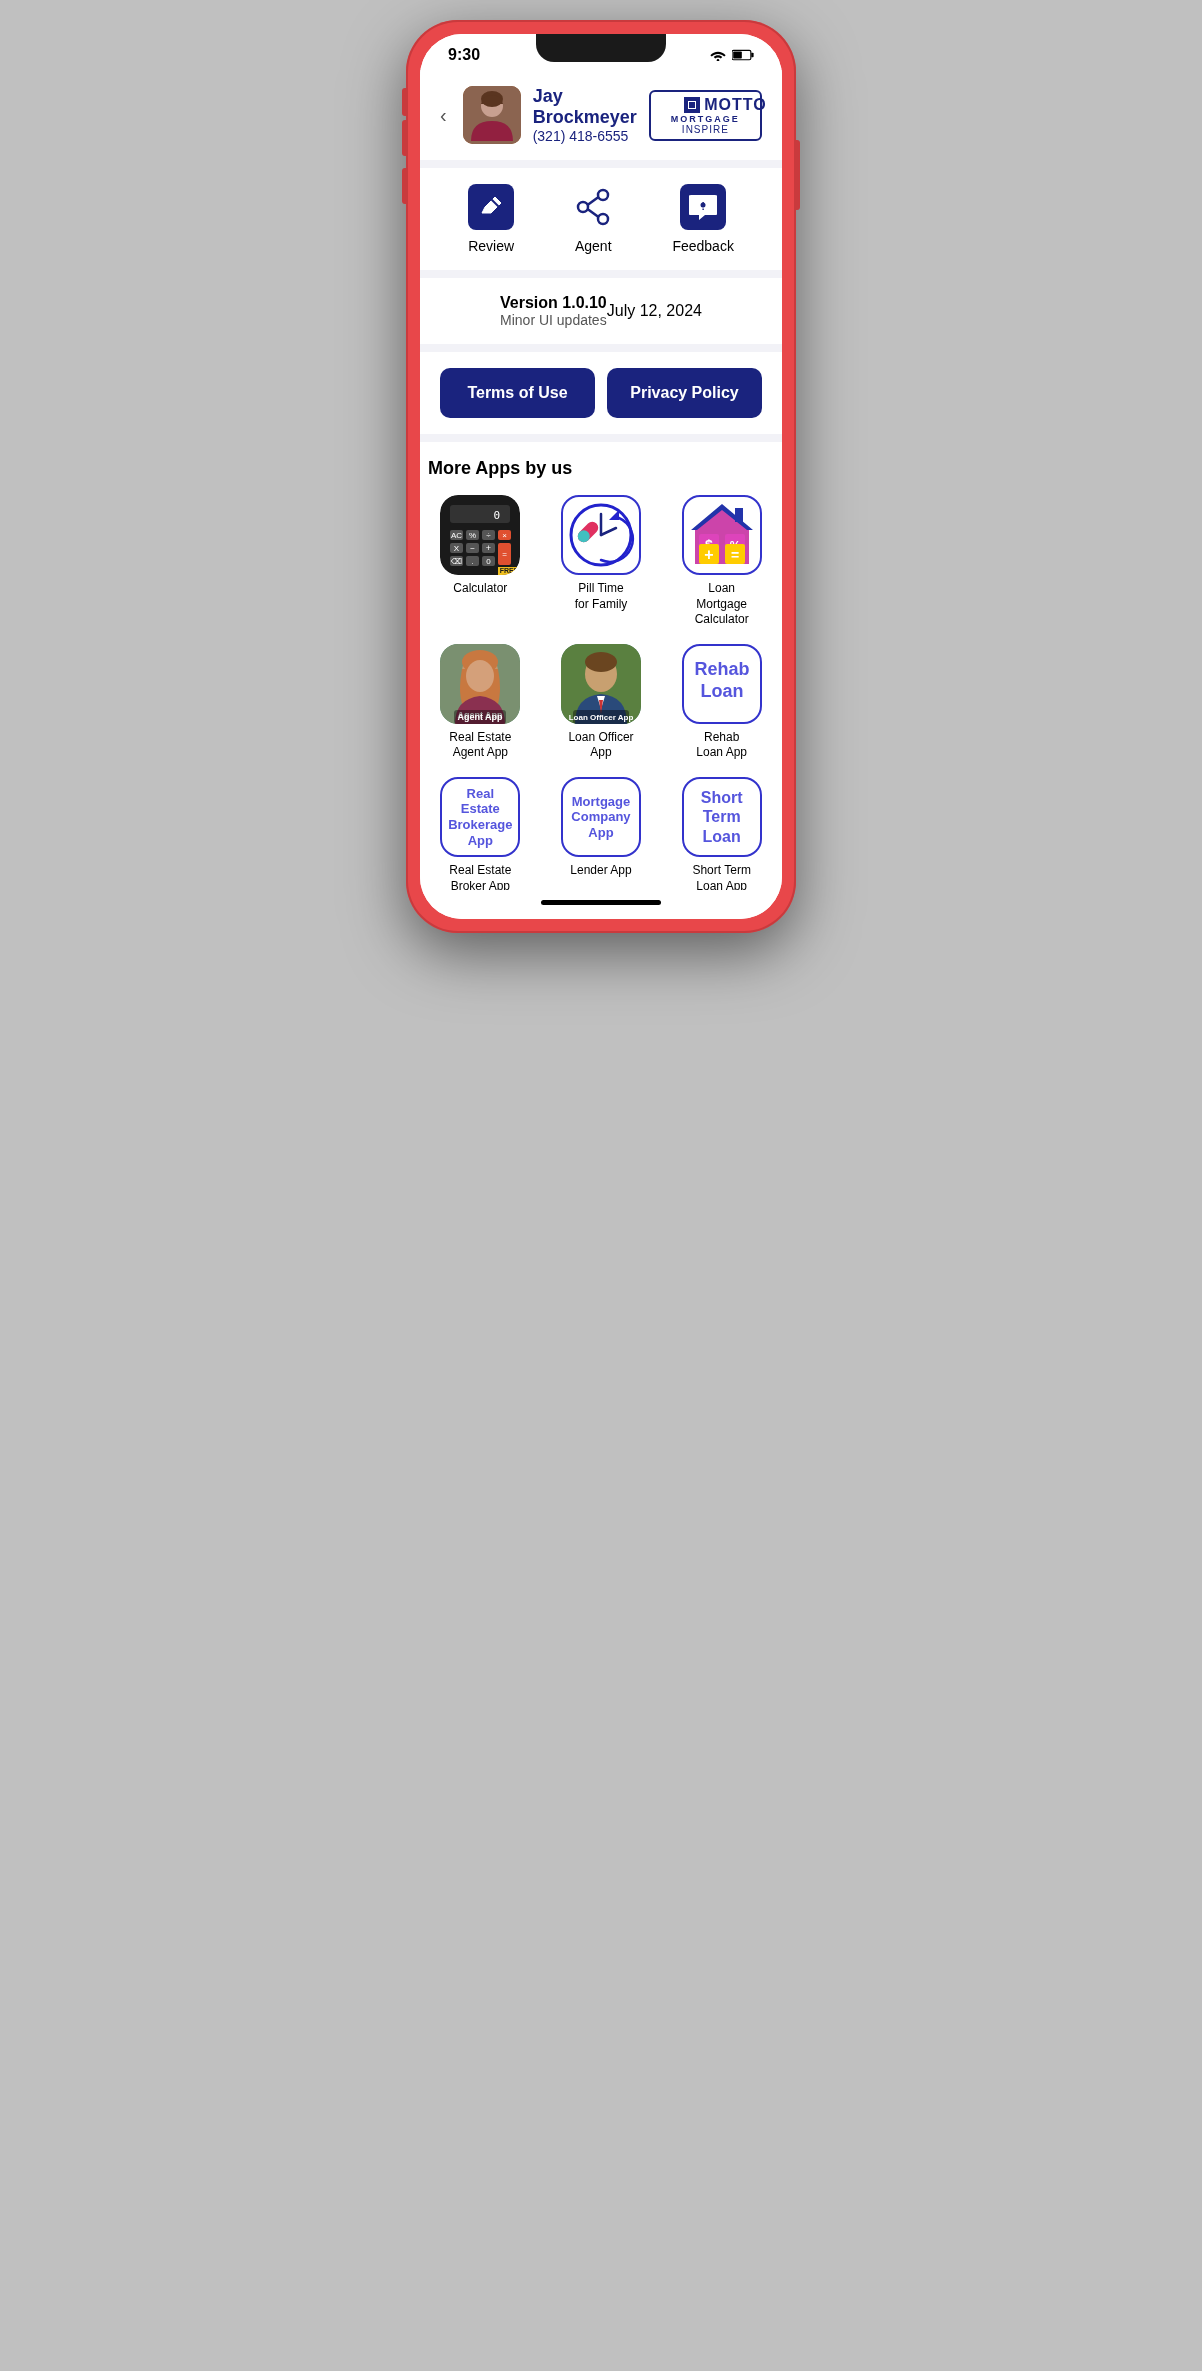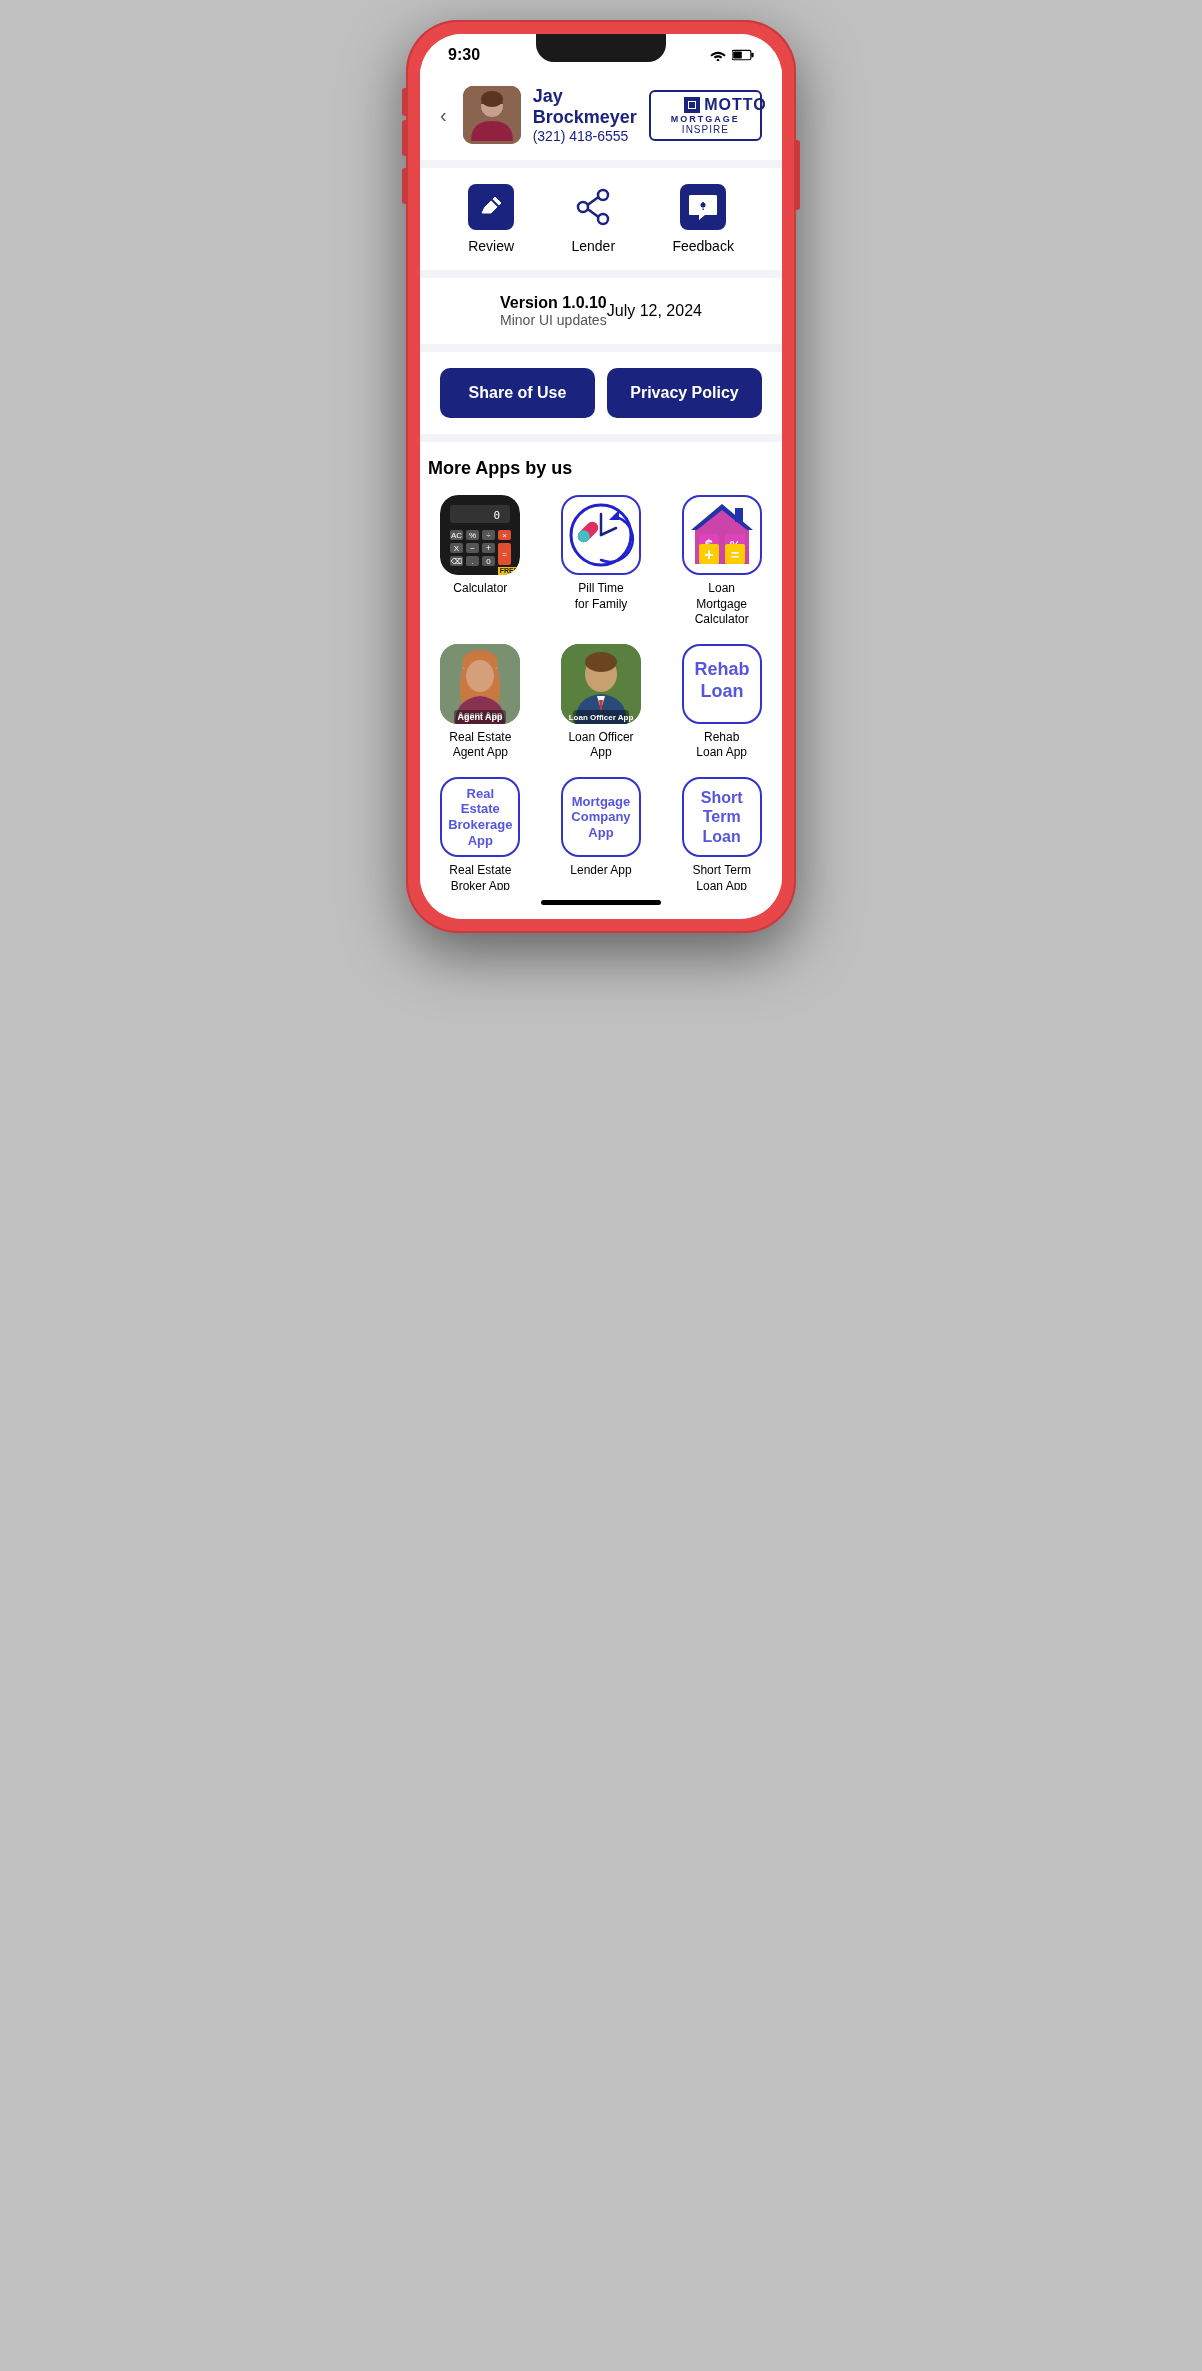--- a/index.html
+++ b/index.html
@@ -478,21 +478,21 @@
         <div class="action-item">
           <div class="action-icon">
             <svg width="40" height="40" viewBox="0 0 40 40">
               <circle cx="30" cy="8" r="5" fill="none" stroke="#1a237e" stroke-width="2.5"></circle>
               <circle cx="10" cy="20" r="5" fill="none" stroke="#1a237e" stroke-width="2.5"></circle>
               <circle cx="30" cy="32" r="5" fill="none" stroke="#1a237e" stroke-width="2.5"></circle>
               <line x1="25.5" y1="10" x2="14.5" y2="18" stroke="#1a237e" stroke-width="2.5"></line>
               <line x1="14.5" y1="22" x2="25.5" y2="30" stroke="#1a237e" stroke-width="2.5"></line>
             </svg>
           </div>
-          <span class="action-label">Lender</span>
+          <span class="action-label">Agent</span>
         </div>
 
         <div class="action-item">
           <div class="review-icon-bg">
             <svg width="28" height="28" viewBox="0 0 28 28" fill="none">
               <rect x="2" y="2" width="24" height="20" rx="3" fill="white" stroke="white" stroke-width="0"></rect>
               <path d="M2 2 h24 a3 3 0 0 1 3 3 v14 a3 3 0 0 1 -3 3 h-10 l-6 5 v-5 h-8 a3 3 0 0 1 -3 -3 v-14 a3 3 0 0 1 3 -3 z" fill="white"></path>
               <circle cx="14" cy="12" r="2.5" fill="#1a237e"></circle>
               <text x="12.5" y="17" font-size="10" font-weight="900" fill="#1a237e">!</text>
             </svg>
@@ -503,21 +503,21 @@
 
       <div class="version-card">
         <div class="version-info">
           <div class="version-title">Version 1.0.10</div>
           <div class="version-sub">Minor UI updates</div>
         </div>
         <div class="version-date">July 12, 2024</div>
       </div>
 
       <div class="terms-card">
-        <button class="btn-terms">Share of Use</button>
+        <button class="btn-terms">Terms of Use</button>
         <button class="btn-privacy">Privacy Policy</button>
       </div>
 
       <div class="more-apps-card">
         <div class="more-apps-title">More Apps by us</div>
         <div class="apps-grid">
 
           <div class="app-item">
             <div class="app-icon">
               <svg width="80" height="80" viewBox="0 0 80 80">

